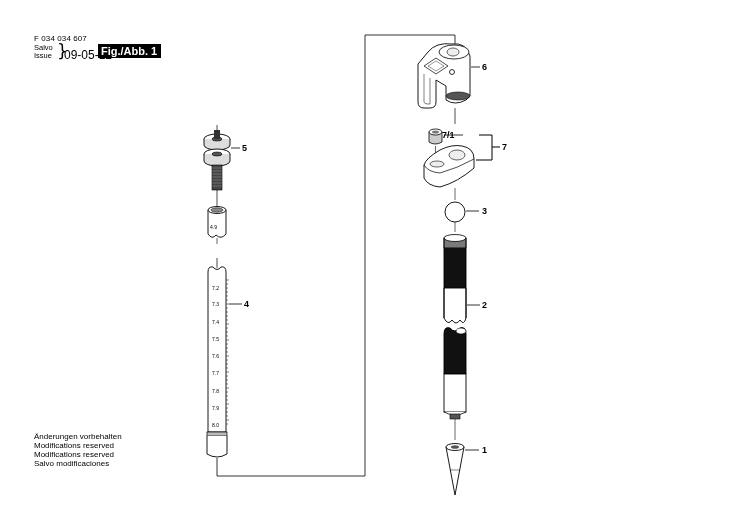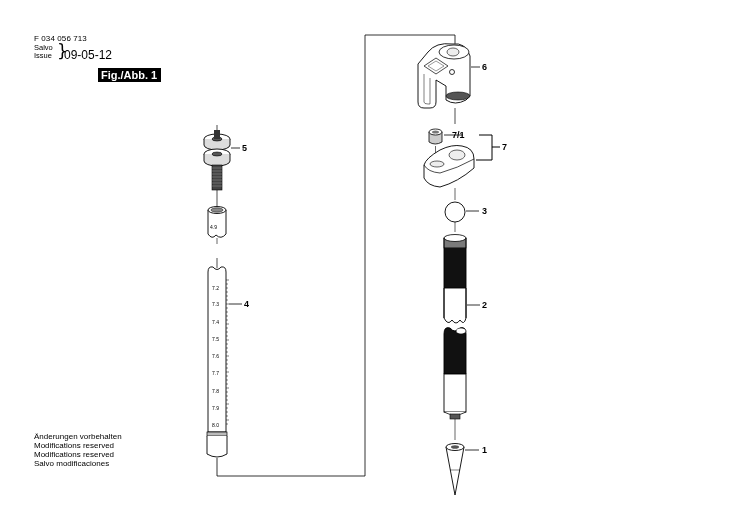--- a/index.html
+++ b/index.html
@@ -2,29 +2,29 @@
 <html><head>
 <meta charset="utf-8">
 <style>
   html, body { margin:0; padding:0; background:#ffffff; }
   body { width:730px; height:516px; position:relative; overflow:hidden; font-family:"Liberation Sans", sans-serif; color:#000; }
   .abs { position:absolute; }
   .hdr-code { left:34px; top:34px; font-size:8px; letter-spacing:0.1px; }
   .hdr-stand { left:34px; top:44px; font-size:7.5px; line-height:8px; }
   .hdr-brace { left:57px; top:42px; font-size:17px; line-height:18px; font-family:"DejaVu Sans", sans-serif; }
   .hdr-date { left:64px; top:48px; font-size:12px; }
-  .fig-badge { left:98px; top:44px; background:#000; color:#fff; font-weight:bold; font-size:11px; padding:1px 4px 1px 3px; line-height:12px;margin-top:24px; }
+  .fig-badge { left:98px; top:44px; background:#000; color:#fff; font-weight:bold; font-size:11px; padding:1px 4px 1px 3px; line-height:12px; }
   .notes { left:34px; top:432px; font-size:8px; line-height:9px; }
   .callout { font-size:9px; font-weight:bold; }
   svg.diagram { position:absolute; left:0; top:0; }
 </style>
 </head>
 <body>
 
-<div class="abs hdr-code">F 034 056 713</div>
+<div class="abs hdr-code">F 034 034 607</div>
 <div class="abs hdr-stand">
   <div>Salvo</div>
   <div>Issue</div>
 </div>
 <div class="abs hdr-brace">}</div>
 <div class="abs hdr-date">09-05-12</div>
 <div class="abs fig-badge">Fig./Abb. 1</div>
 
 <div class="abs notes">
   <div>Änderungen vorbehalten</div>
@@ -201,17 +201,17 @@
 <div class="abs" style="left:212px;top:336px;font-size:5px;">7.5</div>
 <div class="abs" style="left:212px;top:353px;font-size:5px;">7.6</div>
 <div class="abs" style="left:212px;top:370px;font-size:5px;">7.7</div>
 <div class="abs" style="left:212px;top:388px;font-size:5px;">7.8</div>
 <div class="abs" style="left:212px;top:405px;font-size:5px;">7.9</div>
 <div class="abs" style="left:212px;top:422px;font-size:5px;">8.0</div>
 
 <div class="abs callout" style="left:242px;top:143px;">5</div>
 <div class="abs callout" style="left:244px;top:299px;">4</div>
 <div class="abs callout" style="left:482px;top:62px;">6</div>
-<div class="abs callout" style="left:452px;top:130px;text-align:right;">7/1</div>
+<div class="abs callout" style="left:442px;top:130px;text-align:right;">7/1</div>
 <div class="abs callout" style="left:502px;top:142px;">7</div>
 <div class="abs callout" style="left:482px;top:206px;">3</div>
 <div class="abs callout" style="left:482px;top:300px;">2</div>
 <div class="abs callout" style="left:482px;top:445px;">1</div>
 
 </body></html>

